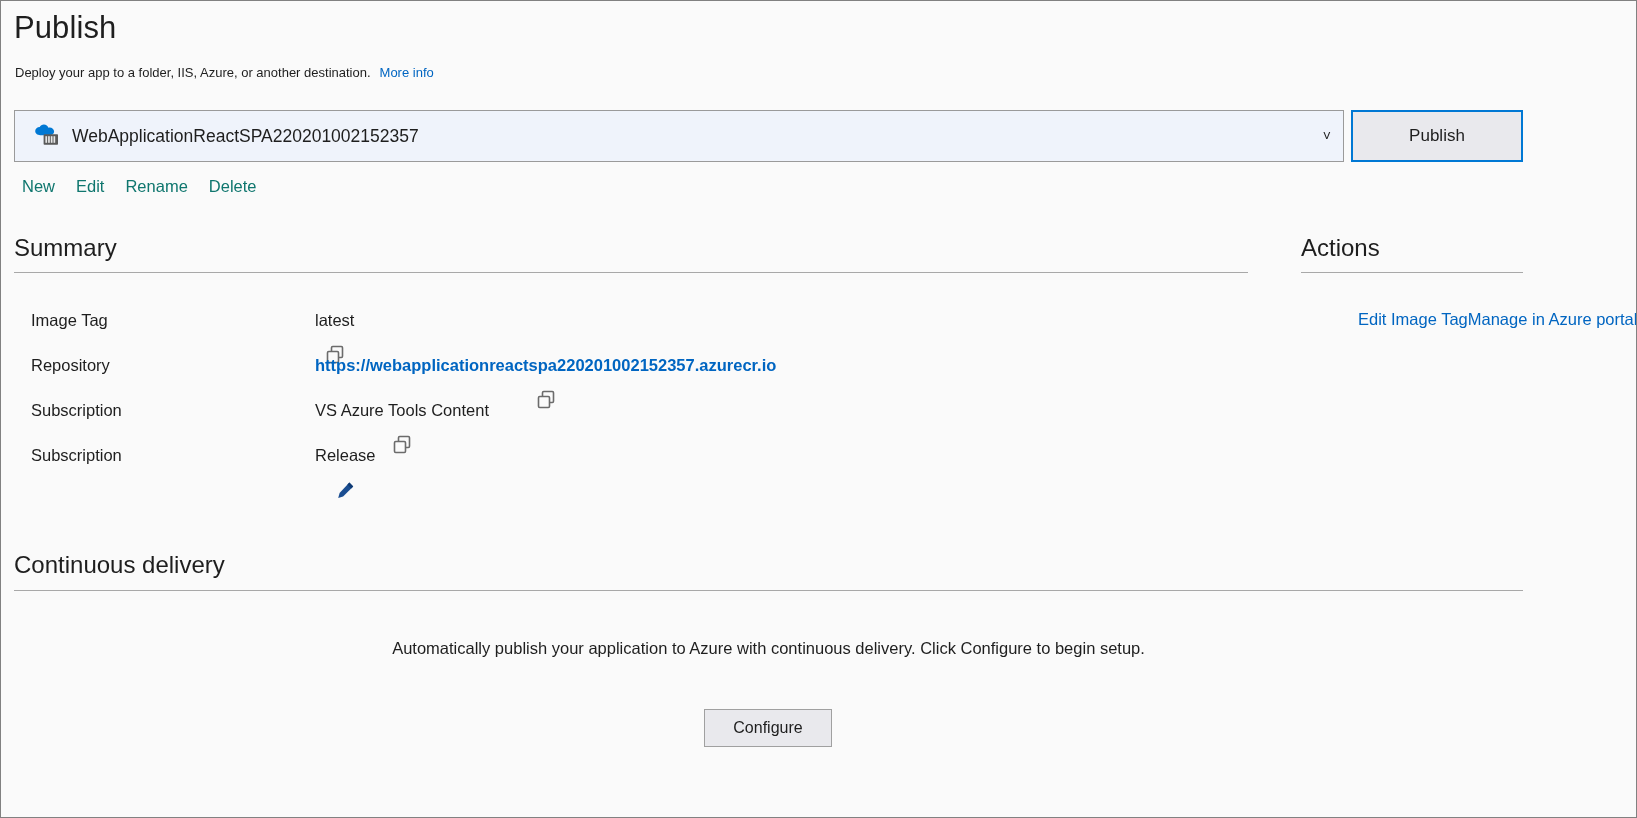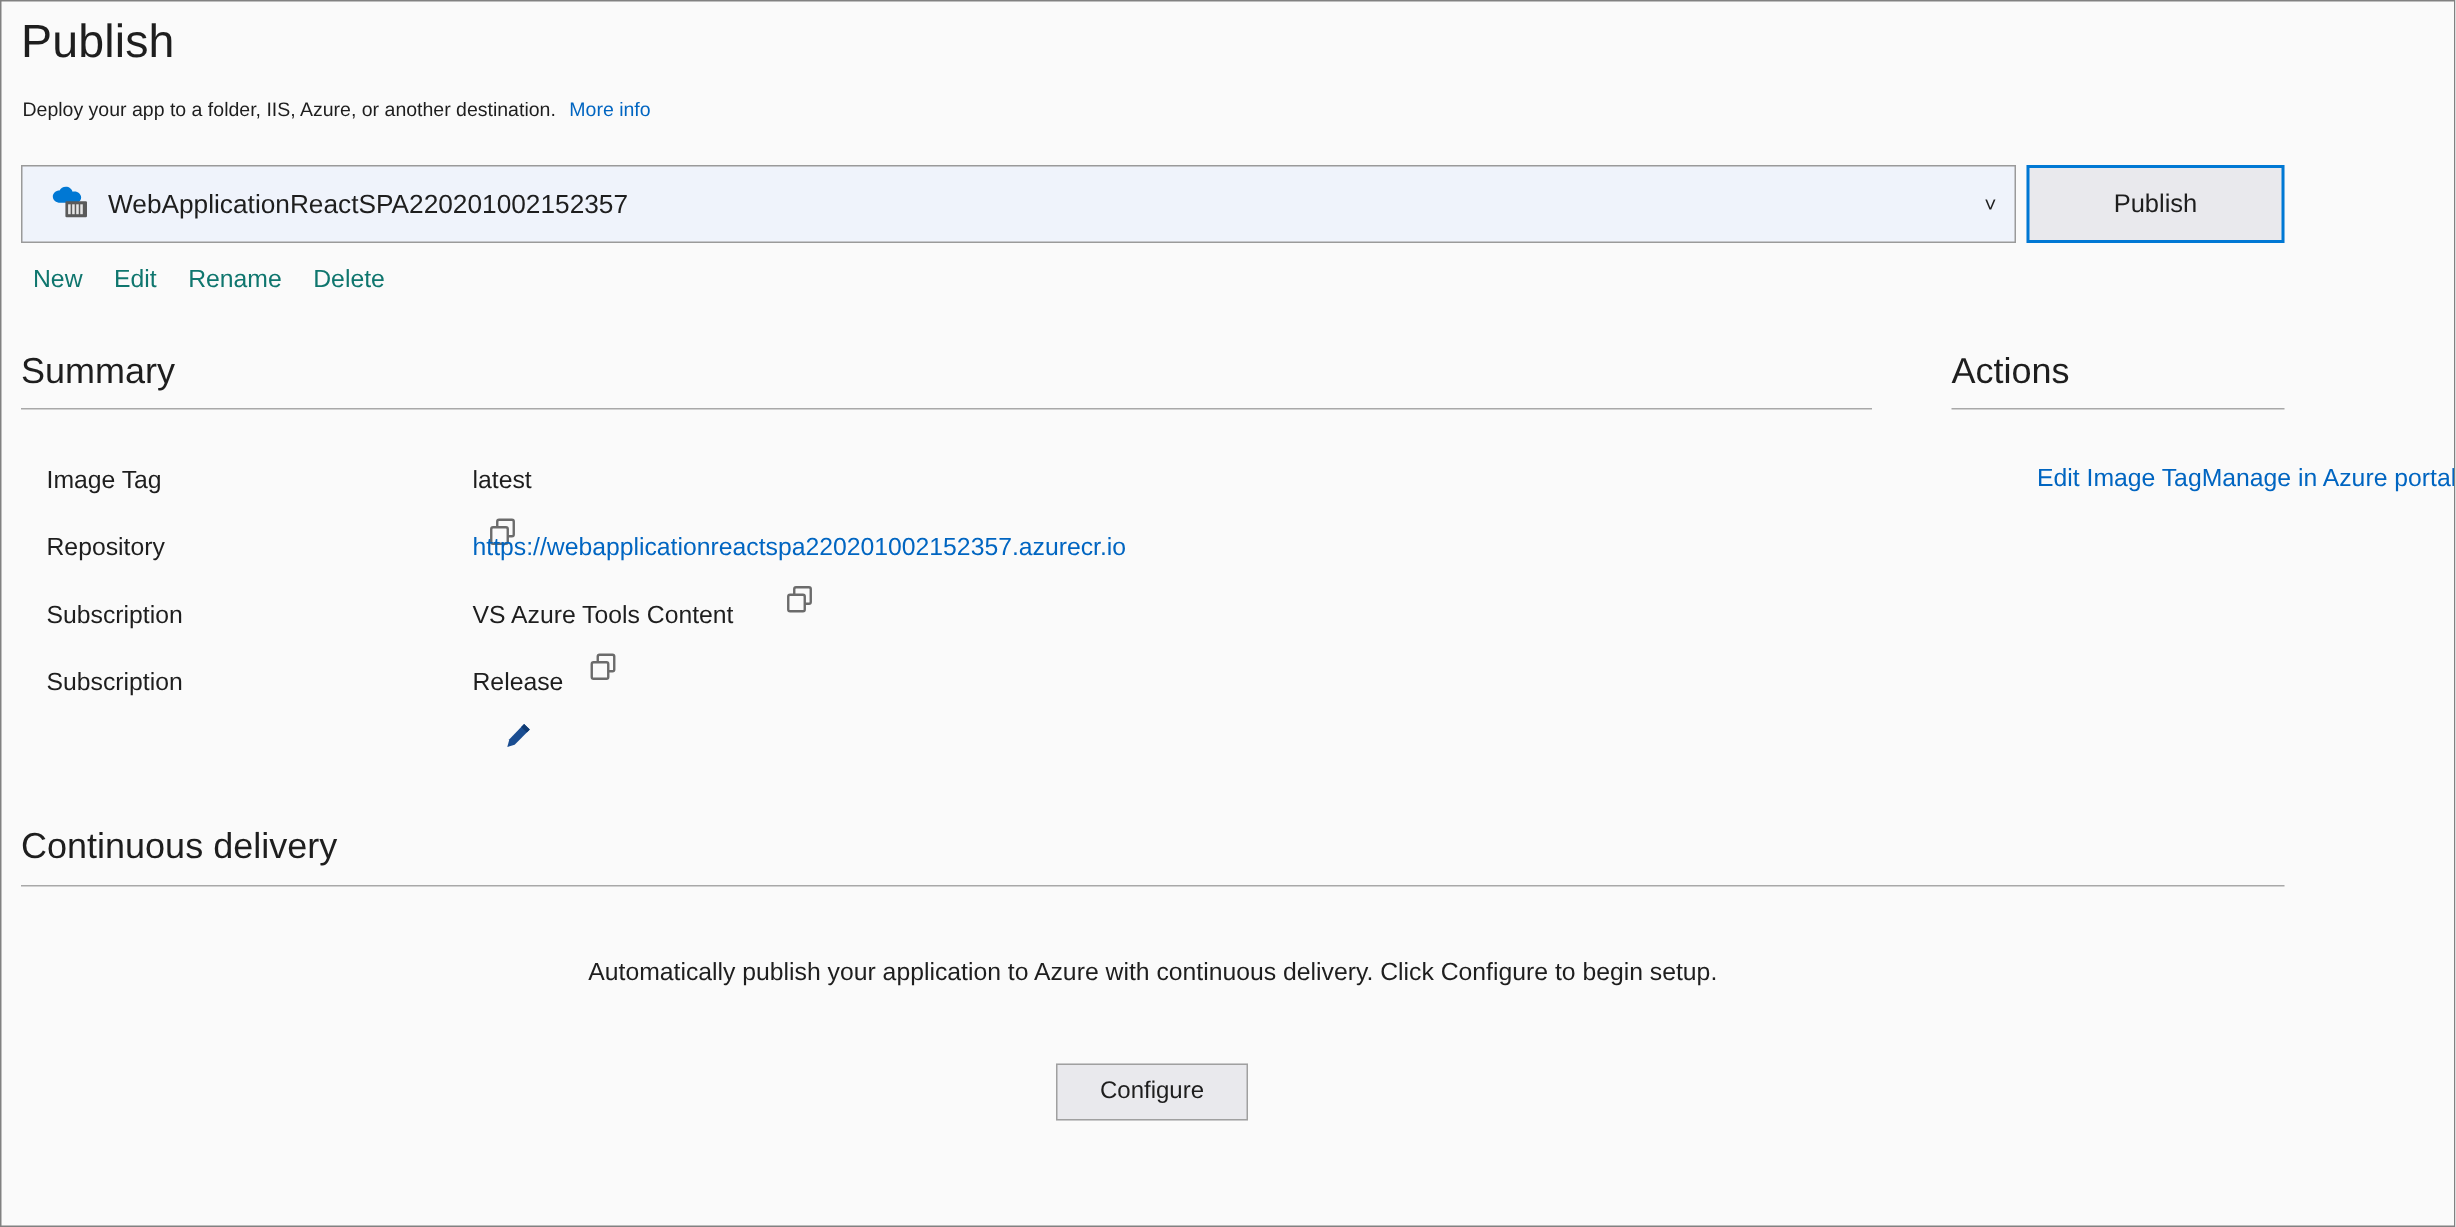--- a/index.html
+++ b/index.html
@@ -177,20 +177,21 @@
     white-space: nowrap;
     flex-direction: column;
   }
   .svalue-wrap .txt {
     font-size: 16.5px;
     color: #1e1e1e;
   }
   .svalue-wrap .txt.link {
     color: #0065c1;
     cursor: pointer;
+    font-weight: bold;
   }
 
   
   .copy-icon {
     width: 20px;
     height: 20px;
     flex: 0 0 auto;
     cursor: pointer;
     position: relative;
     top: 1px;

